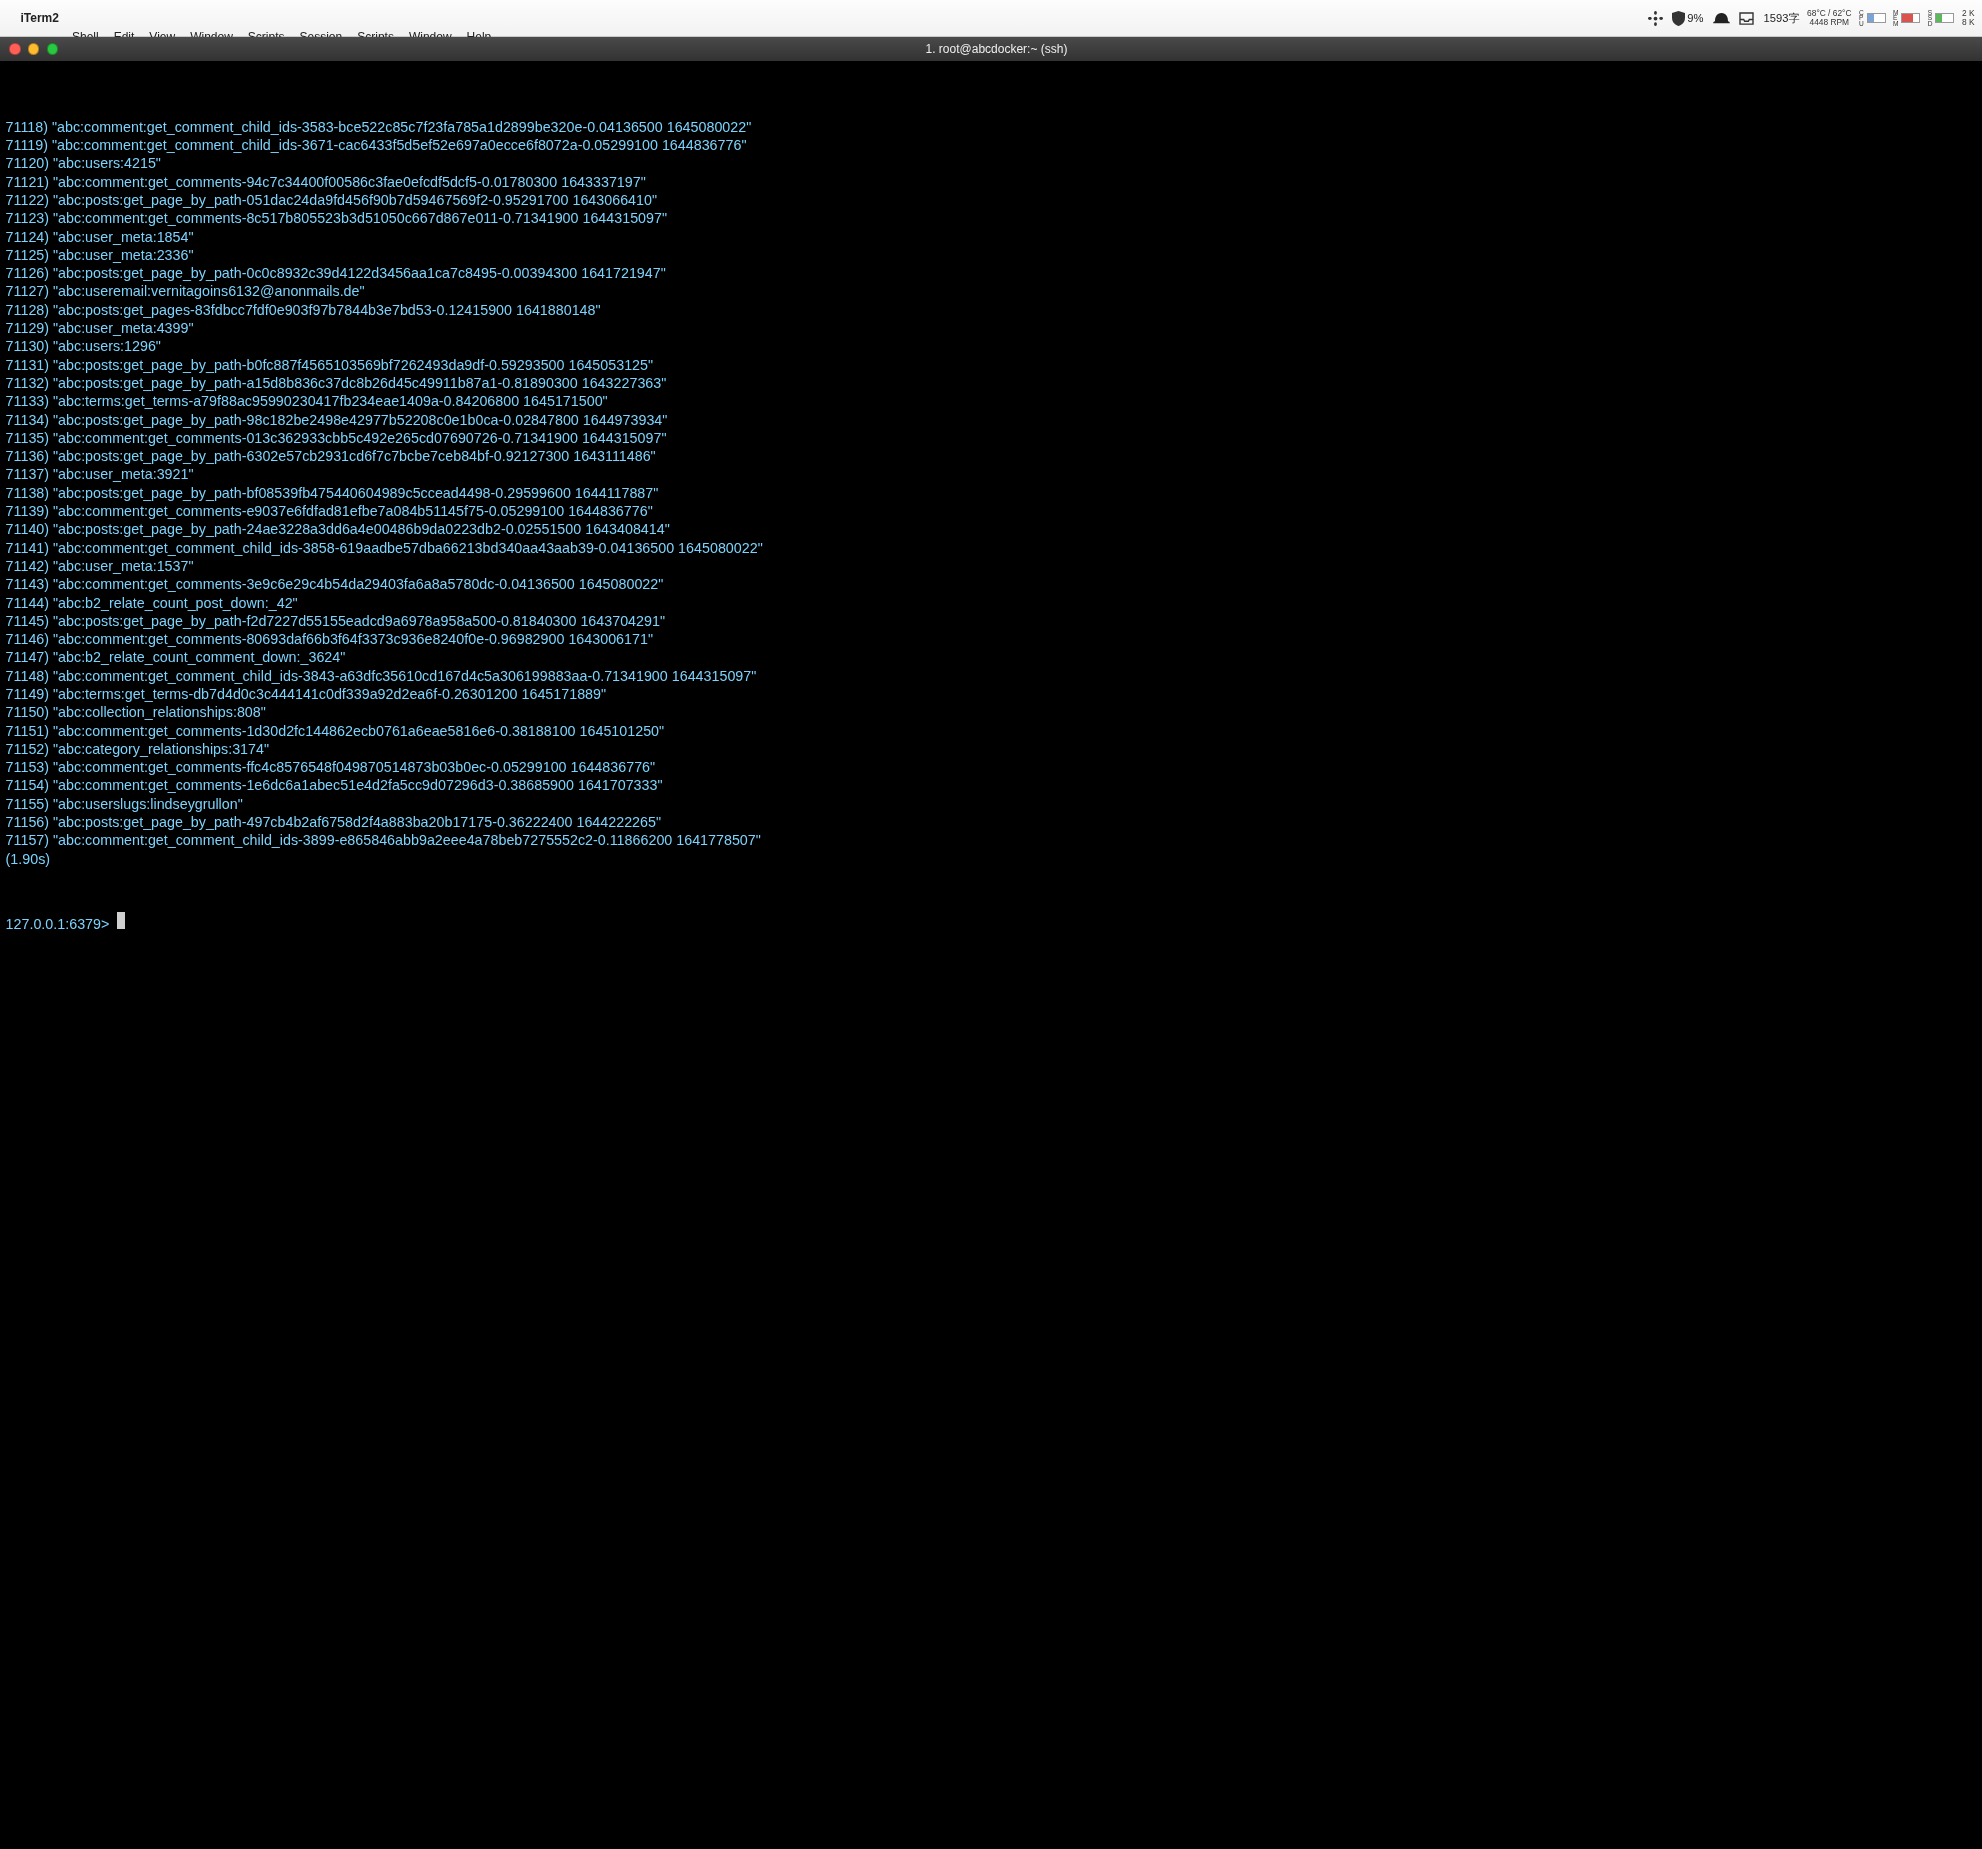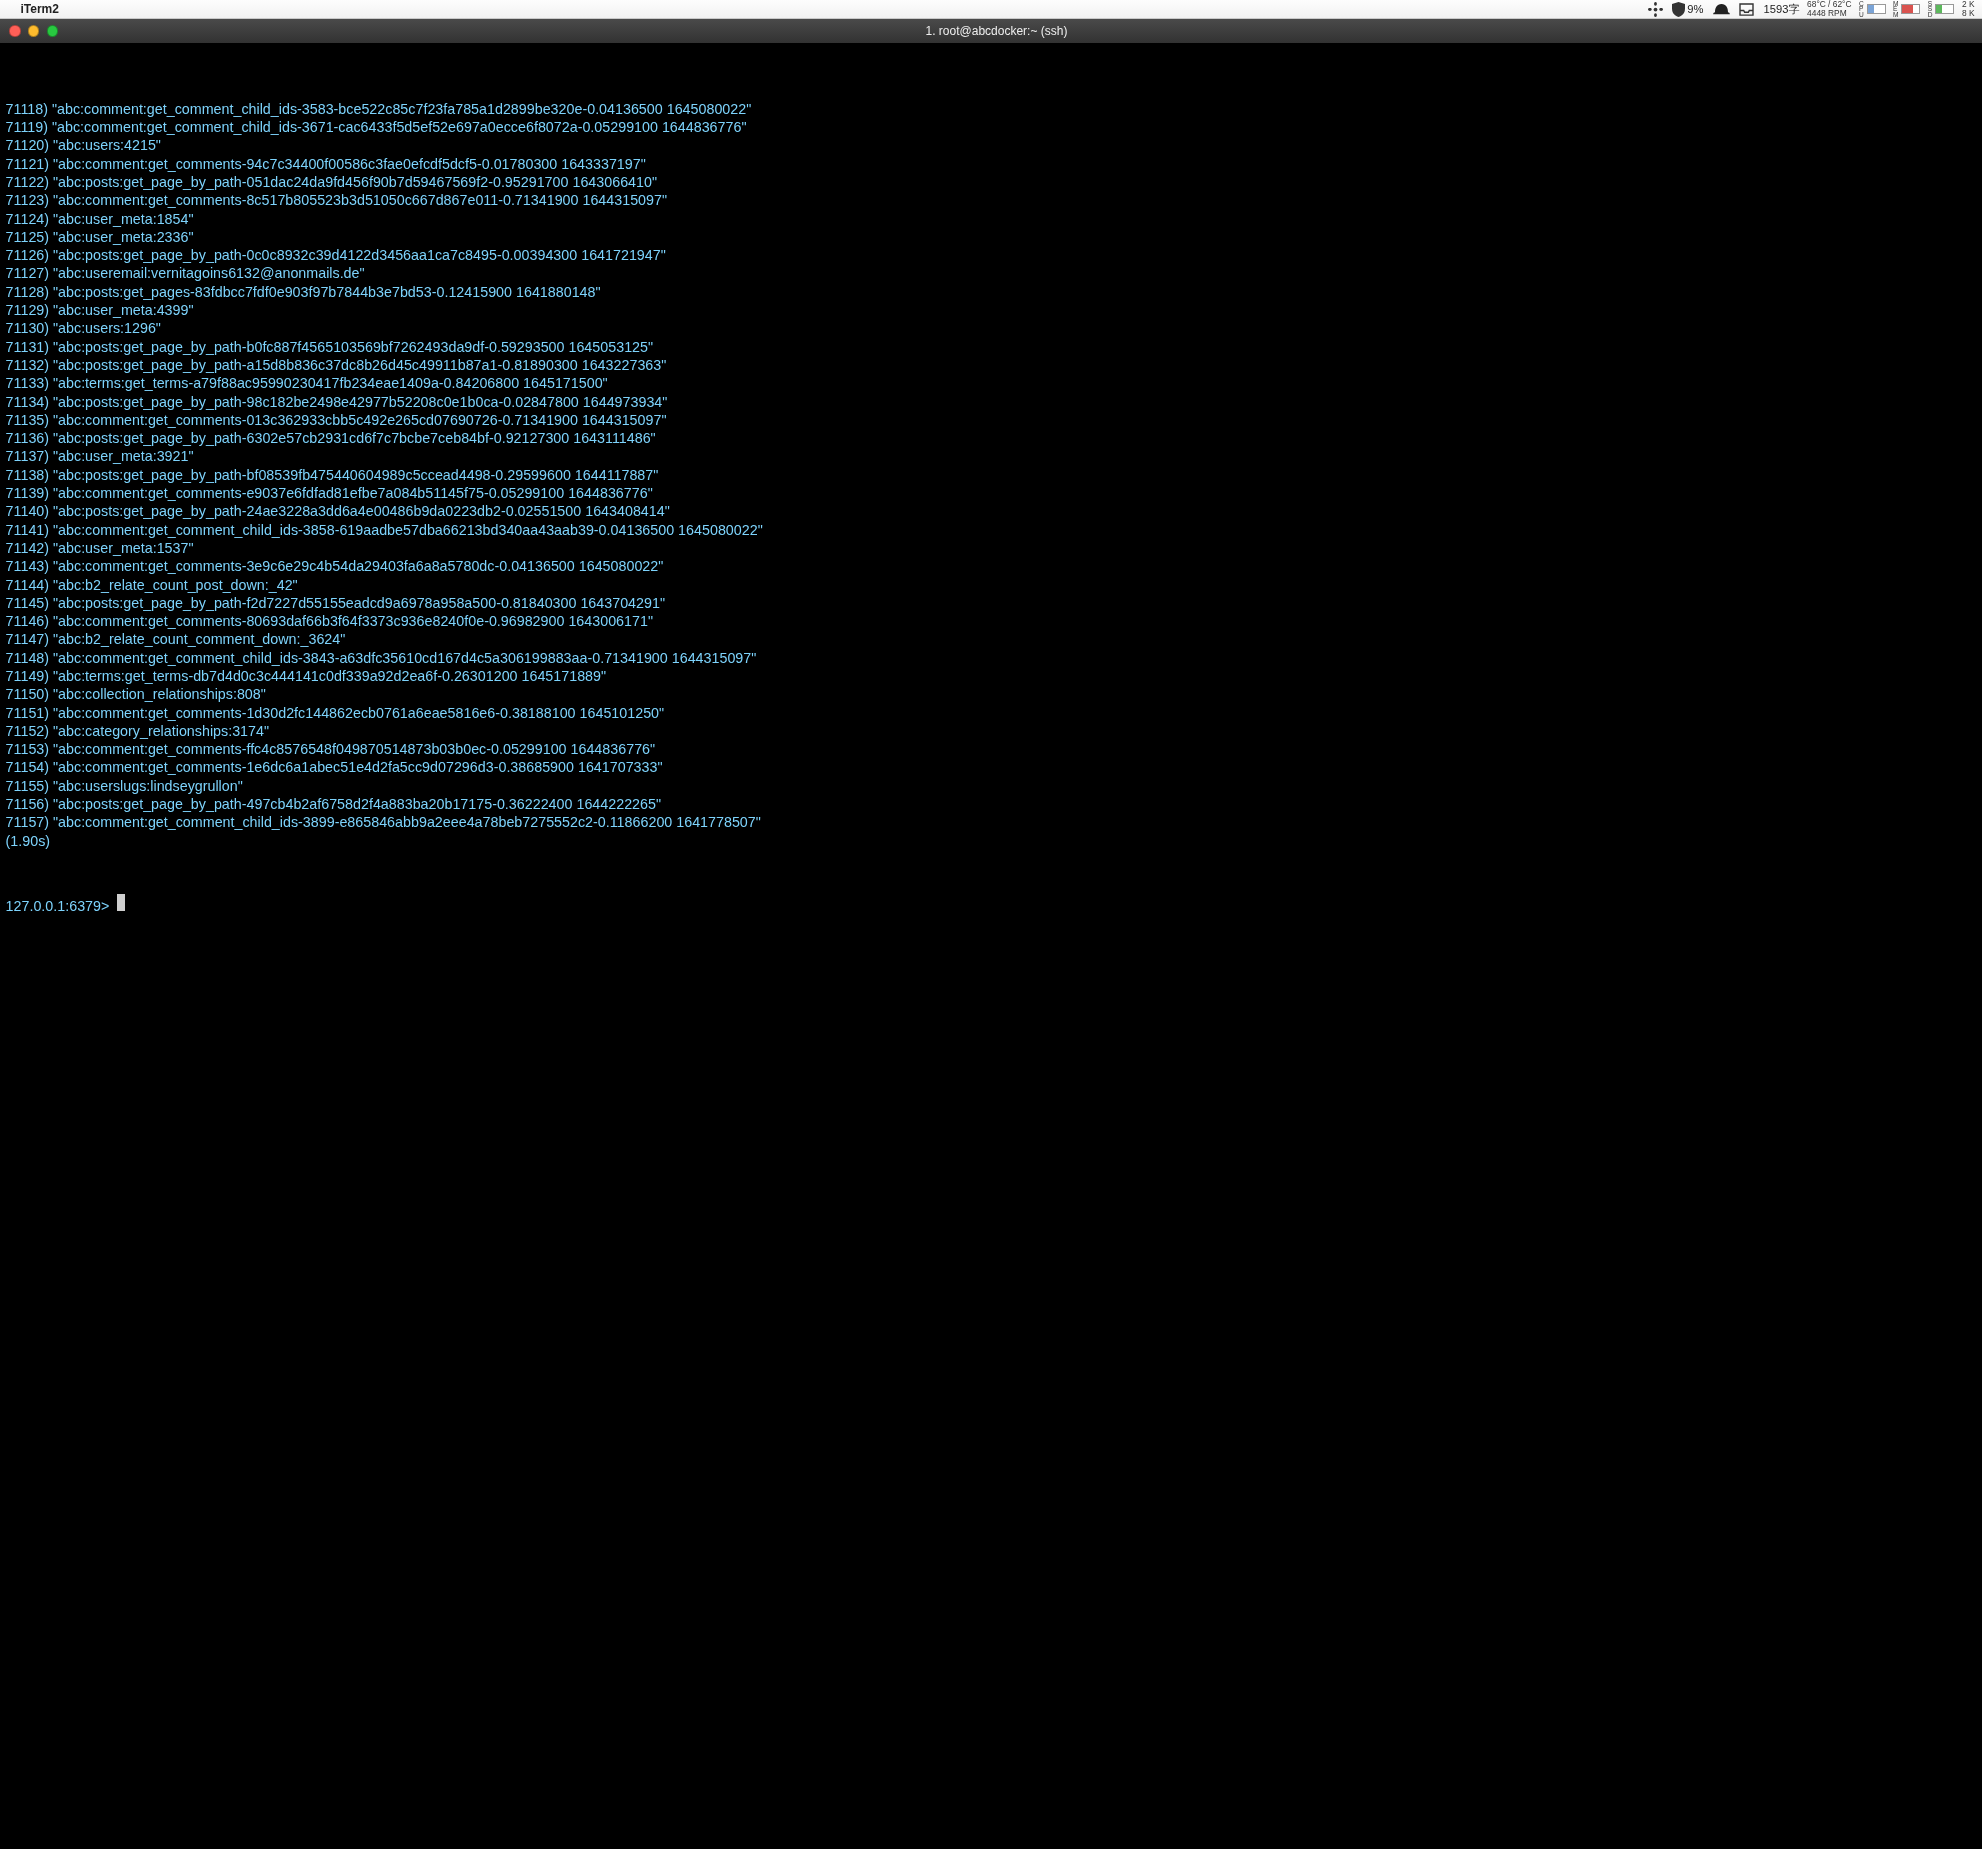--- a/index.html
+++ b/index.html
@@ -5,21 +5,21 @@
   * { margin: 0; padding: 0; box-sizing: border-box; }
   html, body { height: 100%; }
   body {
     font-family: -apple-system, BlinkMacSystemFont, "Helvetica Neue", sans-serif;
     background: #000;
     overflow: hidden;
   }
 
   
   .menubar {
-    height: 19px;
+    height: 37px;
     background: linear-gradient(#fdfdfd, #f2f2f2);
     border-bottom: 0.9px solid #c9c9c9;
     display: flex;
     align-items: center;
     font-size: 12px;
     color: #222;
     padding: 0 7.5px;
     user-select: none;
   }
   .menubar .apple {
@@ -36,20 +36,21 @@
     font-size: 11.2px;
   }
   .menubar svg { display: block; }
   .stat-block {
     display: flex;
     flex-direction: column;
     font-size: 8.4px;
     line-height: 9.4px;
     margin-left: 7.5px;
     color:#333;
+    align-items:center;
   }
   .meter {
     width: 19px; height: 9.4px; border:0.9px solid #999;
     display:inline-block; position:relative; background:#fff;
   }
   .meter .bar { position:absolute; left:0; top:0; bottom:0; }
 
   
   .window {
     height: calc(100% - 22.5px);

